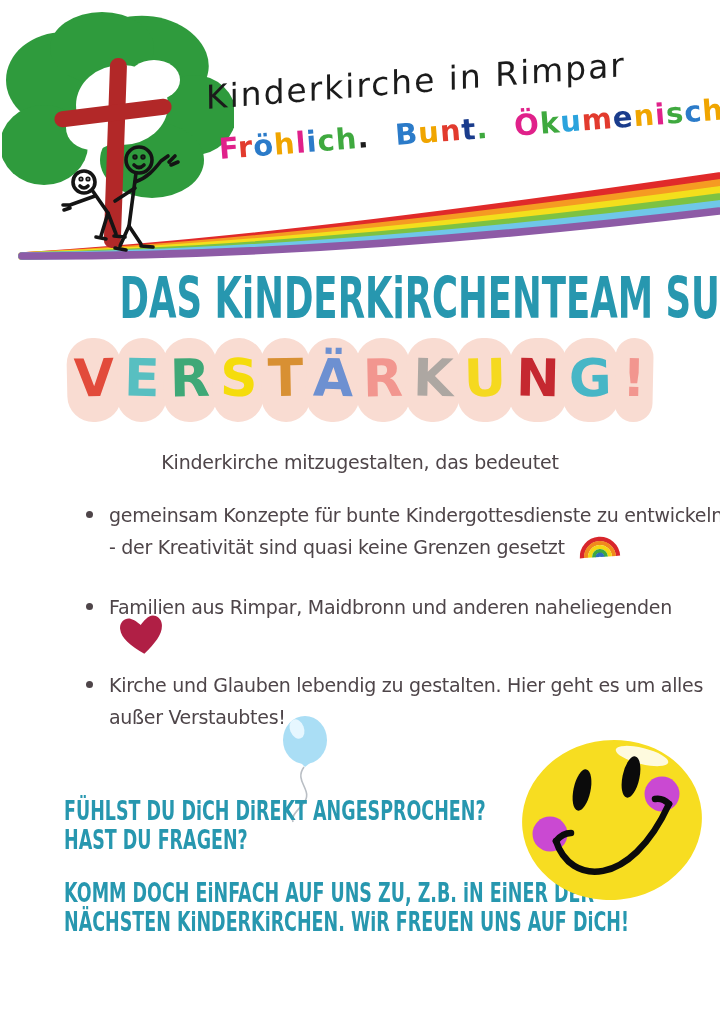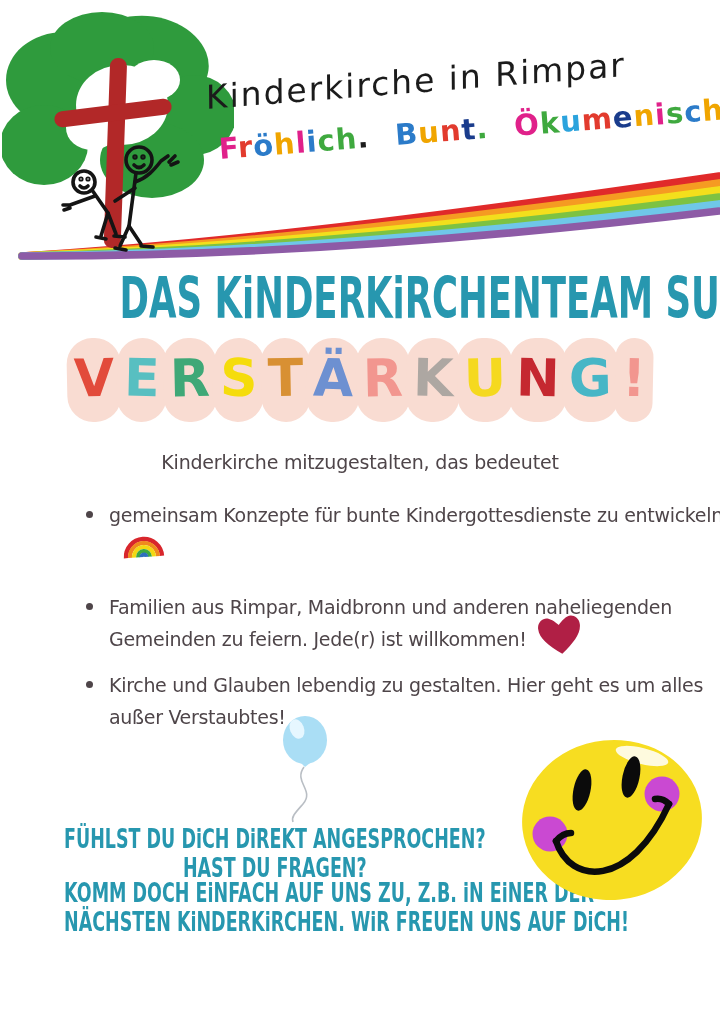--- a/index.html
+++ b/index.html
@@ -33,21 +33,21 @@
   .bullet{display:flex;margin-bottom:28px;}
   .bullet:nth-child(2){margin-bottom:14px;}
   .dot{flex:none;width:7px;height:7px;border-radius:50%;background:var(--body-text,#4e4549);margin:12px 16px 0 0;}
   .bline{line-height:32px;white-space:nowrap;}
   .icon-slot{position:relative;display:inline-block;width:54px;height:1px;vertical-align:baseline;}
   .icon-slot svg{position:absolute;}
 
   
   .cta{color:var(--teal,#2797af);white-space:nowrap;}
   .cta .cond{display:block;font-size:25px;font-weight:bold;transform:scale(0.7,1.05);transform-origin:left center;line-height:29px;}
-  .cta1{left:64px;top:825px;text-align:center;}
+  .cta1{left:64px;top:797px;}
   .cta2{left:64px;top:879px;}
 
   .signoff{left:64px;top:949px;font-size:20px;letter-spacing:-0.2px;color:var(--body-text,#4e4549);white-space:nowrap;}
 </style>
 </head>
 <body>
 
 <div class="page">
 
   <svg class="abs" style="left:0;top:168px;" width="720" height="120" viewBox="0 0 720 120">
@@ -113,37 +113,37 @@
   <div class="abs verstaerkung"><span class="blob-letter" style="color: rgb(226, 75, 59);">V</span><span class="blob-letter" style="color: rgb(88, 191, 193);">E</span><span class="blob-letter" style="color: rgb(63, 168, 119);">R</span><span class="blob-letter" style="color: rgb(245, 220, 12);">S</span><span class="blob-letter" style="color: rgb(216, 144, 51);">T</span><span class="blob-letter" style="color: rgb(109, 144, 209);">Ä</span><span class="blob-letter" style="color: rgb(242, 150, 143);">R</span><span class="blob-letter" style="color: rgb(173, 167, 162);">K</span><span class="blob-letter" style="color: rgb(245, 217, 31);">U</span><span class="blob-letter" style="color: rgb(197, 40, 48);">N</span><span class="blob-letter" style="color: rgb(71, 182, 198);">G</span><span class="blob-letter" style="color: rgb(242, 150, 143);">!</span></div>
 
   <div class="abs intro">Kinderkirche mitzugestalten, das bedeutet</div>
 
   <div class="abs bullets">
 
     <div class="bullet">
       <span class="dot"></span>
       <div>
         <div class="bline">gemeinsam Konzepte für bunte Kindergottesdienste zu entwickeln</div>
-        <div class="bline"><span class="icon-slot"><svg style="left:12px;top:-34px;" width="46" height="42" viewBox="0 0 46 42">
+        <div class="bline"><span>- der Kreativität sind quasi keine Grenzen gesetzt</span><span class="icon-slot"><svg style="left:12px;top:-34px;" width="46" height="42" viewBox="0 0 46 42">
             <g transform="rotate(-4 23 38)" fill="none" stroke-linecap="butt">
               <path d="M5 38 A 18 18 0 0 1 41 38" stroke-width="4.4" stroke="#d8262c"></path>
               <path d="M9 38 A 14 14 0 0 1 37 38" stroke-width="4" stroke="#f08a1d"></path>
               <path d="M13 38 A 10 10 0 0 1 33 38" stroke-width="4" stroke="#f3d812"></path>
               <path d="M17 38 A 6 6 0 0 1 29 38" stroke-width="4" stroke="#3fa93f"></path>
               <path d="M20.5 38 A 2.5 2.5 0 0 1 25.5 38" stroke-width="4" stroke="#2e6fbe"></path>
             </g>
               </svg></span></div>
       </div>
     </div>
 
     <div class="bullet">
       <span class="dot"></span>
       <div>
         <div class="bline">Familien aus Rimpar, Maidbronn und anderen naheliegenden</div>
-        <div class="bline"><span>Gemeinden zu feiern. Jede(r) ist willkommen!</span><span class="icon-slot"><svg style="left:10px;top:-30px;" width="46" height="42" viewBox="0 0 46 42">
+        <div class="bline"><span class="icon-slot"><svg style="left:10px;top:-30px;" width="46" height="42" viewBox="0 0 46 42">
             <path d="M23 39 C10 29 2 21 2 11.5 C2 4.5 8.5 0.5 13.5 2.5 C18.5 4.5 23 10 23 10 C23 10 27.5 4.5 32.5 2.5 C37.5 0.5 44 4.5 44 11.5 C44 21 36 29 23 39 Z" style="fill:var(--heart-red,#b01f45);" transform="rotate(-7 23 20)"></path>
               </svg></span></div>
       </div>
     </div>
 
     <div class="bullet">
       <span class="dot"></span>
       <div>
         <div class="bline">Kirche und Glauben lebendig zu gestalten. Hier geht es um alles</div>
         <div class="bline">außer Verstaubtes!</div>

